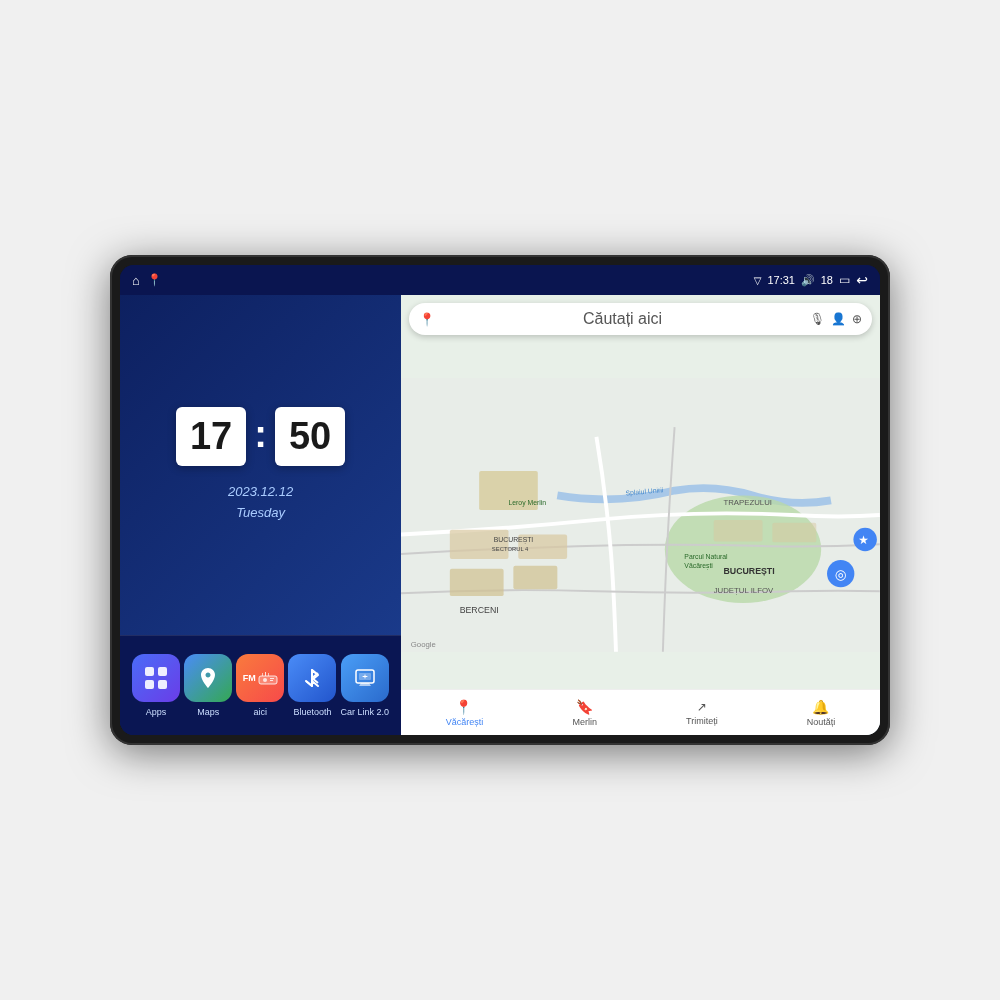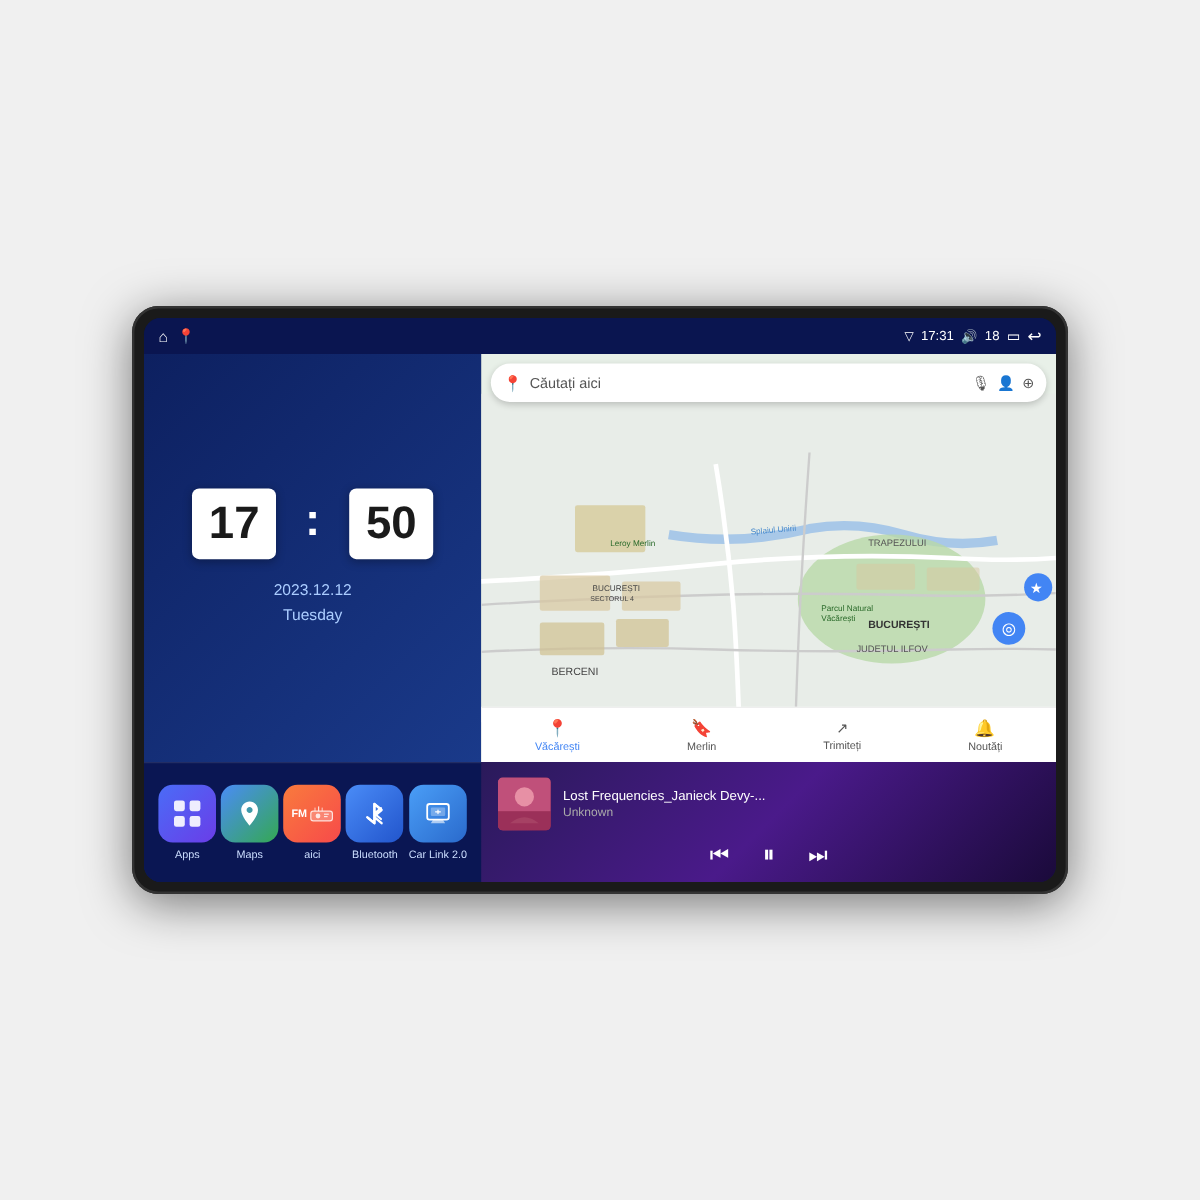--- a/index.html
+++ b/index.html
@@ -87,21 +87,21 @@
       flex-direction: column;
       align-items: center;
       justify-content: center;
       padding: 20px;
       background: linear-gradient(135deg, #0d2060 0%, #1a3a8a 100%);
     }
 
     .clock-display {
       display: flex;
       align-items: center;
-      gap: 24px;
+      gap: 8px;
       margin-bottom: 16px;
     }
 
     .clock-digit-box {
       background: #fff;
       border-radius: 6px;
       padding: 8px 14px;
       font-size: 38px;
       font-weight: bold;
       color: #1a1a1a;
@@ -116,20 +116,21 @@
       font-weight: bold;
       color: #fff;
       margin-bottom: 4px;
     }
 
     .clock-date {
       color: #aaccff;
       font-size: 13px;
       text-align: center;
       line-height: 1.6;
+      font-style: italic;
     }
 
     
     .apps-row {
       height: 100px;
       background: rgba(10,20,80,0.8);
       display: flex;
       align-items: center;
       justify-content: space-around;
       padding: 8px 10px;
@@ -193,23 +194,24 @@
       border-radius: 16px;
       display: flex;
       align-items: center;
       padding: 0 10px;
       gap: 6px;
       box-shadow: 0 2px 6px rgba(0,0,0,0.2);
       z-index: 5;
     }
 
     .map-search-text {
-      font-size: 12px;
+      font-size: 16px;
       color: #555;
       flex: 1;
+      text-align: center;
     }
 
     .map-search-icons {
       display: flex;
       gap: 6px;
       font-size: 14px;
       color: #555;
     }
 
     
@@ -482,38 +484,17 @@
               <span class="map-nav-icon" style="font-size:12px;">↗</span>
               <span>Trimiteți</span>
             </div>
             <div class="map-nav-item">
               <span class="map-nav-icon">🔔</span>
               <span>Noutăți</span>
             </div>
           </div>
         </div>
 
-        <div class="music-player">
-          <div class="music-info">
-            <div class="music-thumbnail">
-              <svg width="44" height="44" viewBox="0 0 44 44">
-                <rect width="44" height="44" fill="#c0507a"></rect>
-                <circle cx="22" cy="16" r="8" fill="#f0a0b0" opacity="0.8"></circle>
-                <path d="M10 38 Q22 28 34 38" fill="#e08098" opacity="0.6"></path>
-                <rect x="0" y="28" width="44" height="16" fill="rgba(100,0,40,0.4)"></rect>
-              </svg>
-            </div>
-            <div class="music-details">
-              <div class="music-title">Lost Frequencies_Janieck Devy-...</div>
-              <div class="music-artist">Unknown</div>
-            </div>
-          </div>
-          <div class="music-controls">
-            <button class="music-btn">⏮</button>
-            <button class="music-btn play">⏸</button>
-            <button class="music-btn">⏭</button>
-          </div>
-        </div>
 
       </div>
     </div>
   </div>
 </div>
 
 </body></html>

